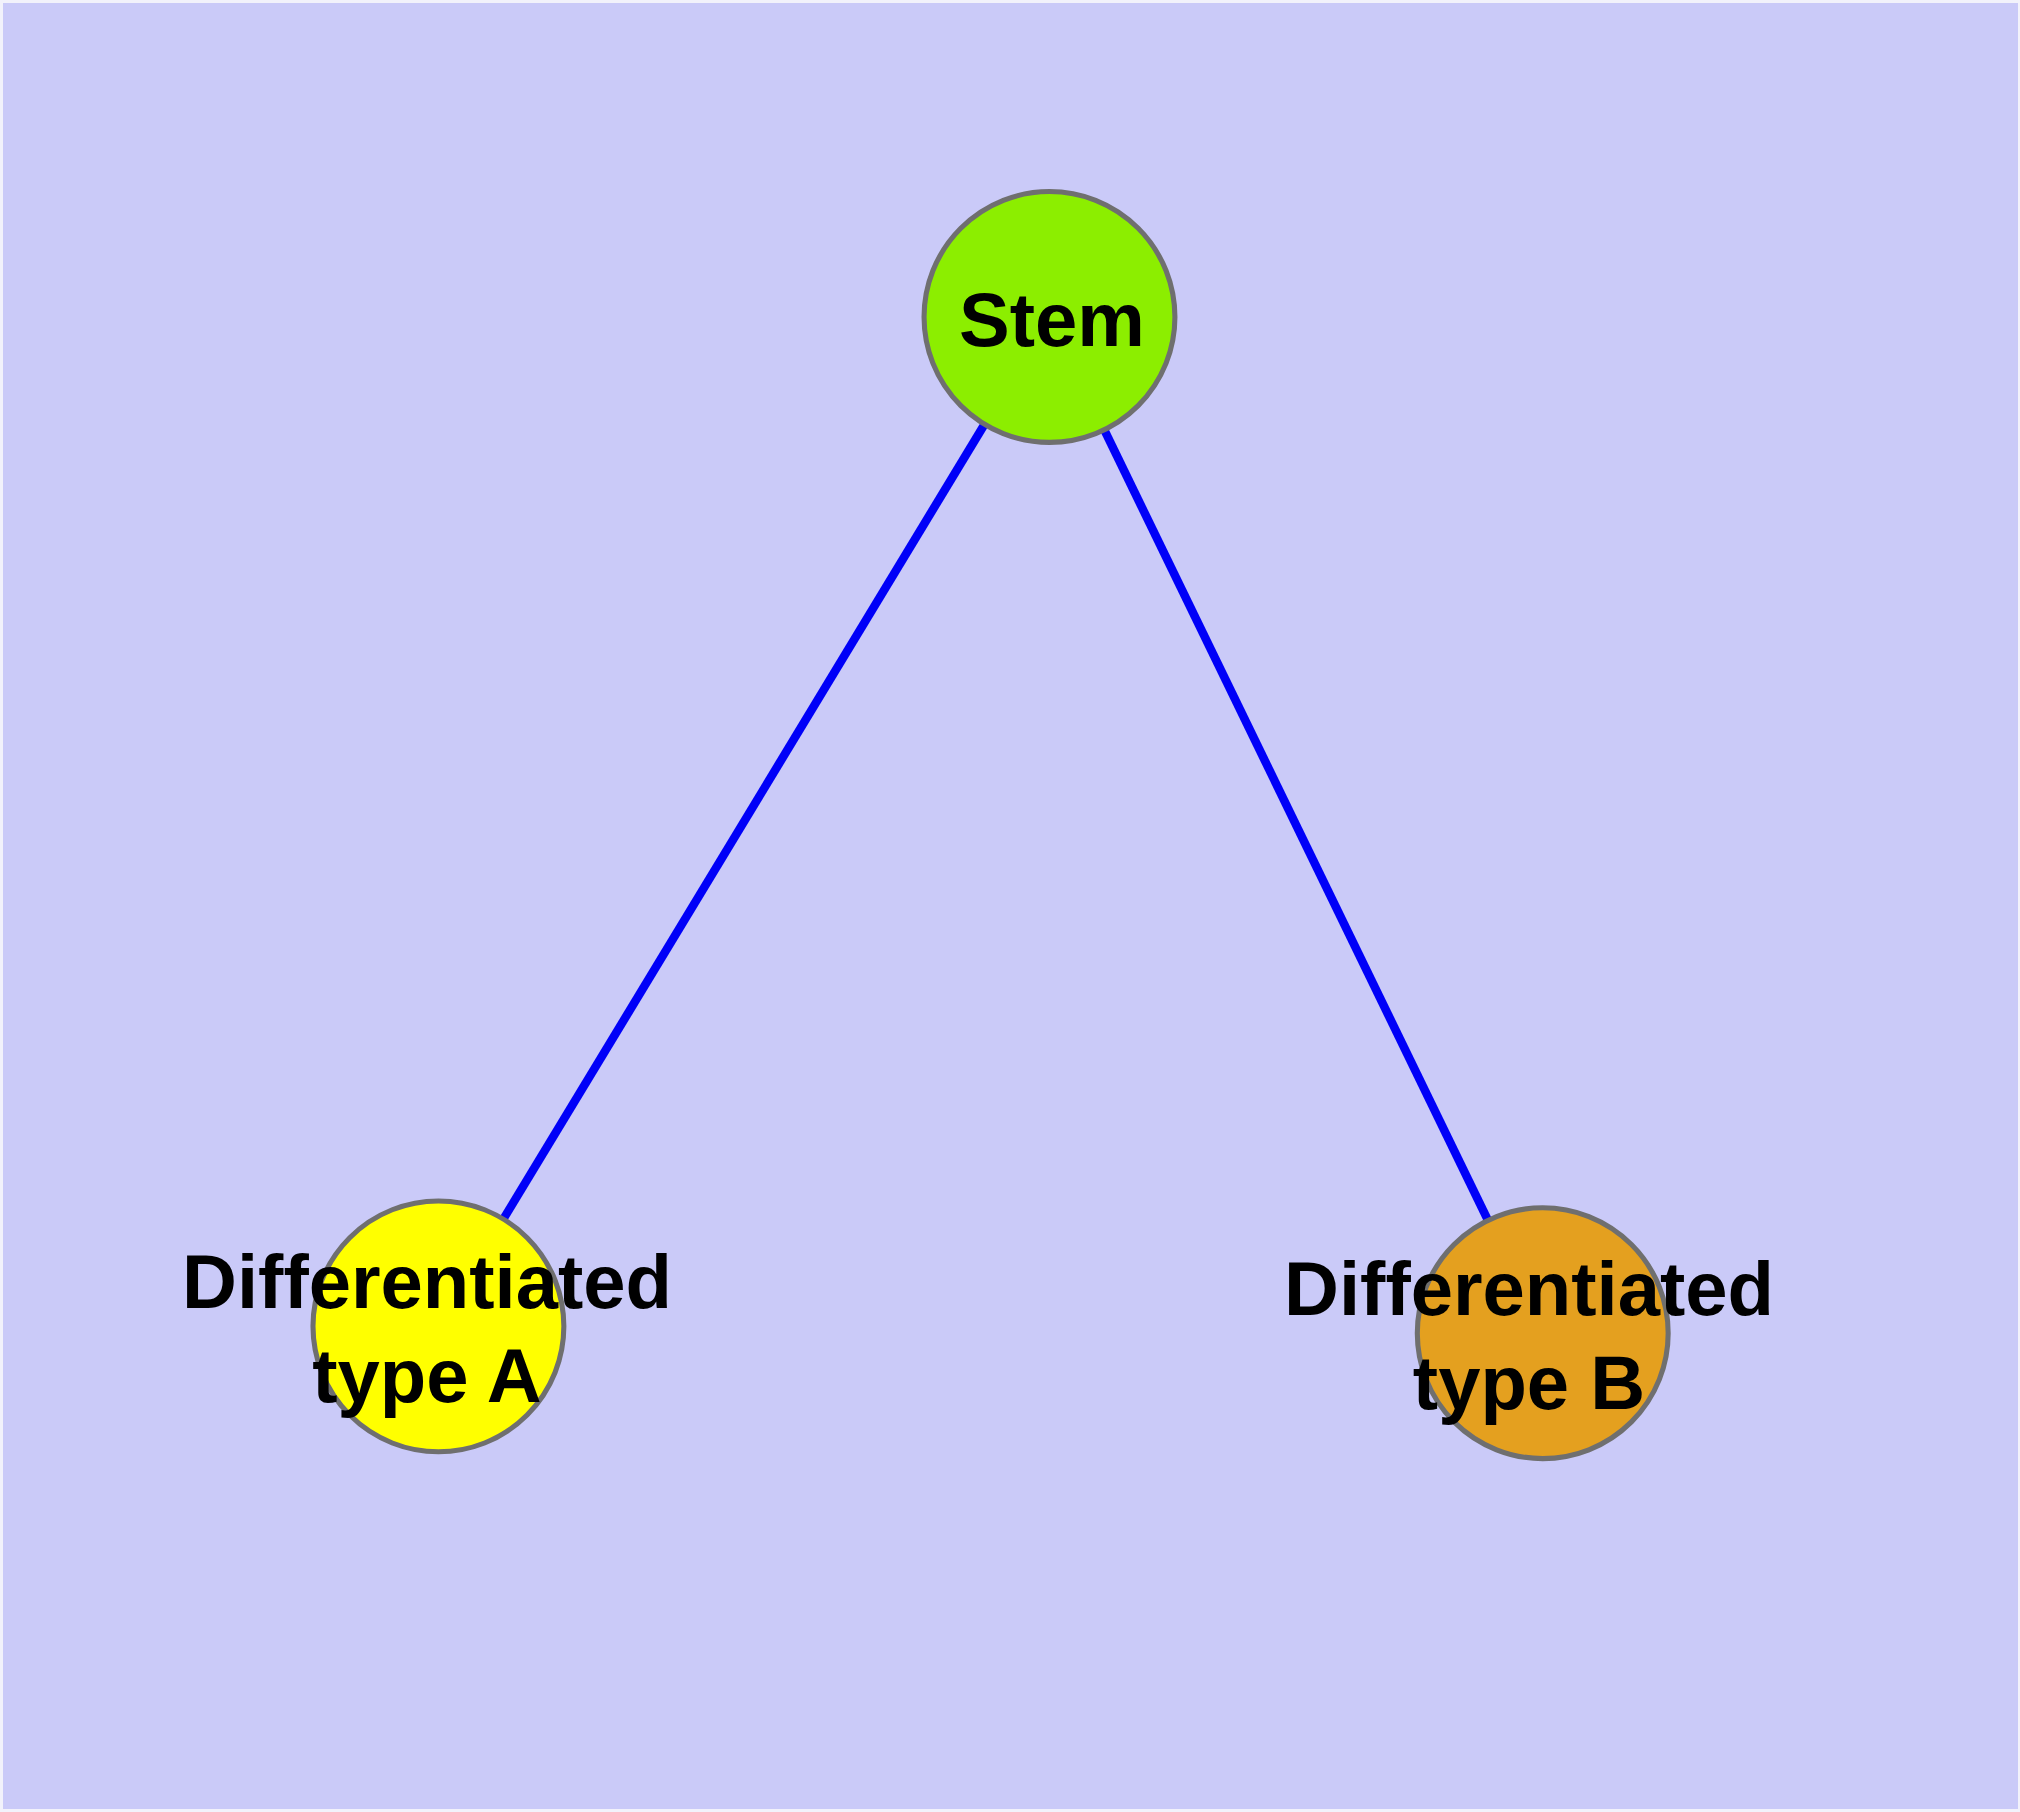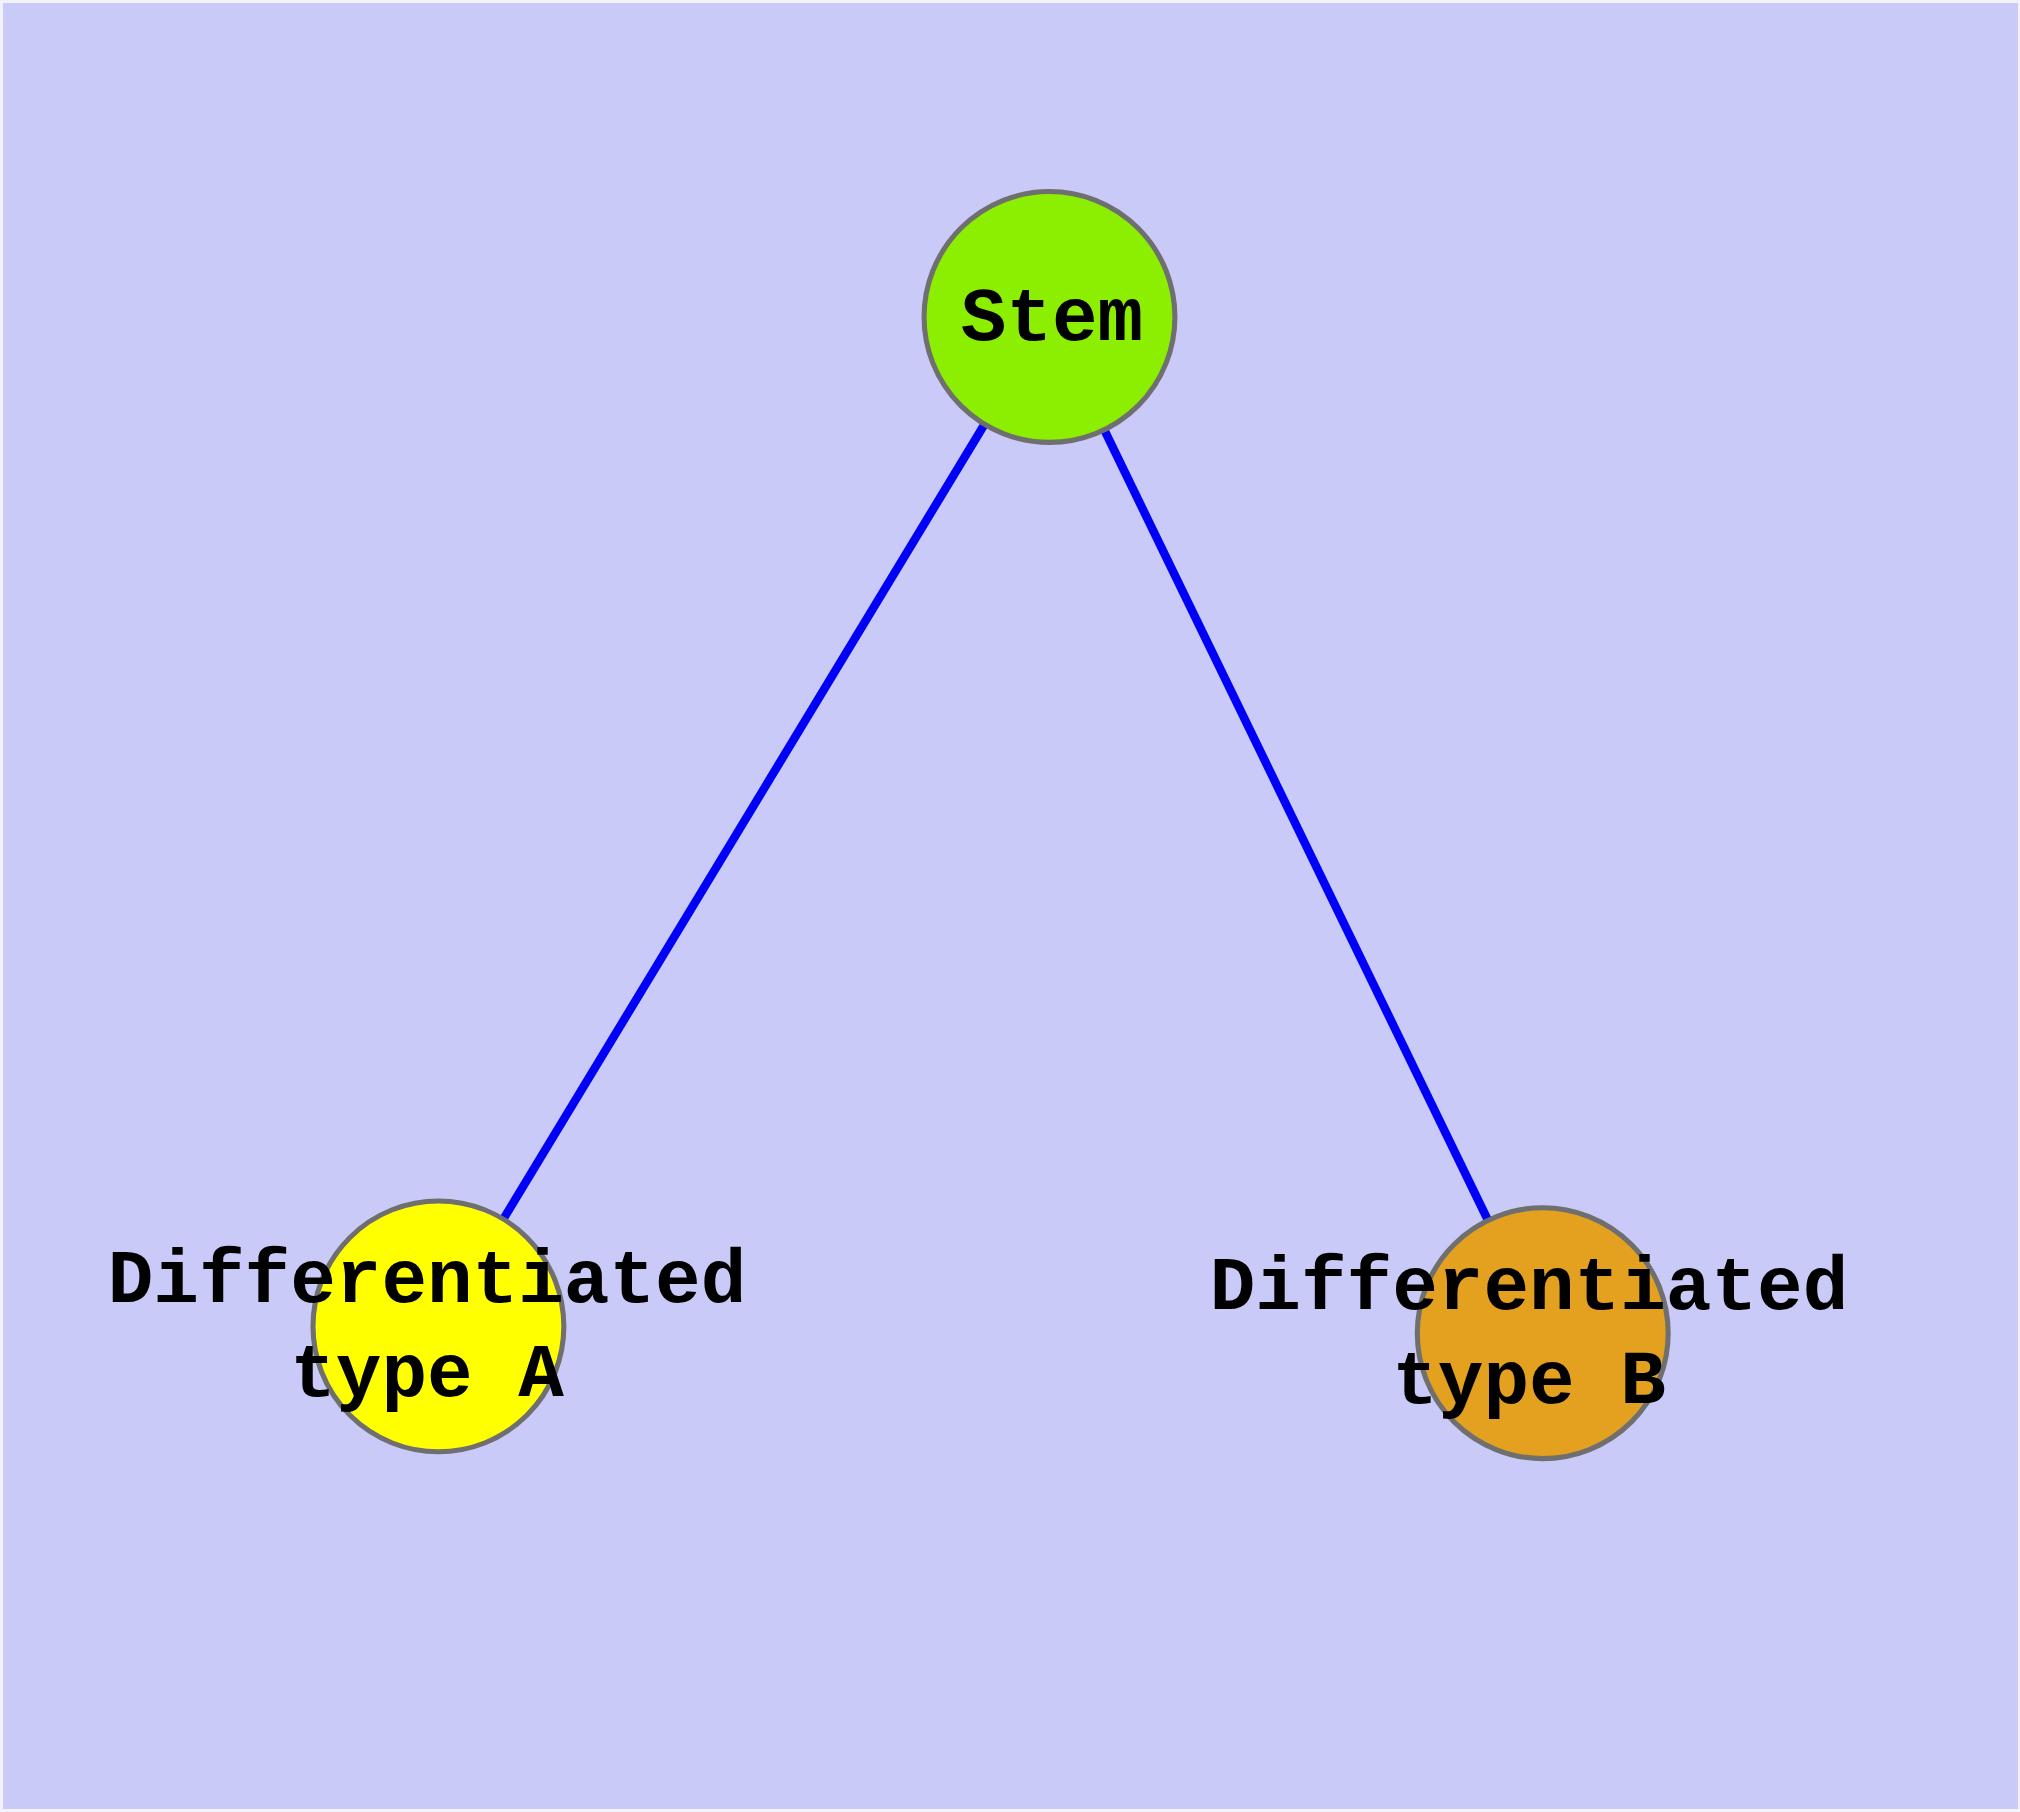--- a/index.html
+++ b/index.html
@@ -8,21 +8,21 @@
     background: #ffffff;
   }
   .canvas {
     position: relative;
     width: 2021px;
     height: 1812px;
     box-sizing: border-box;
     background: #CACAF8;
     border: 3.4px solid #F2F2FB;
     overflow: hidden;
-    font-family: Liberation Mono, monospace;
+    font-family: Liberation Sans, sans-serif;
   }
   .graph-svg {
     position: absolute;
     left: -3.4px;
     top: -3.4px;
     width: 2021px;
     height: 1812px;
   }
   .node-label {
     position: absolute;

